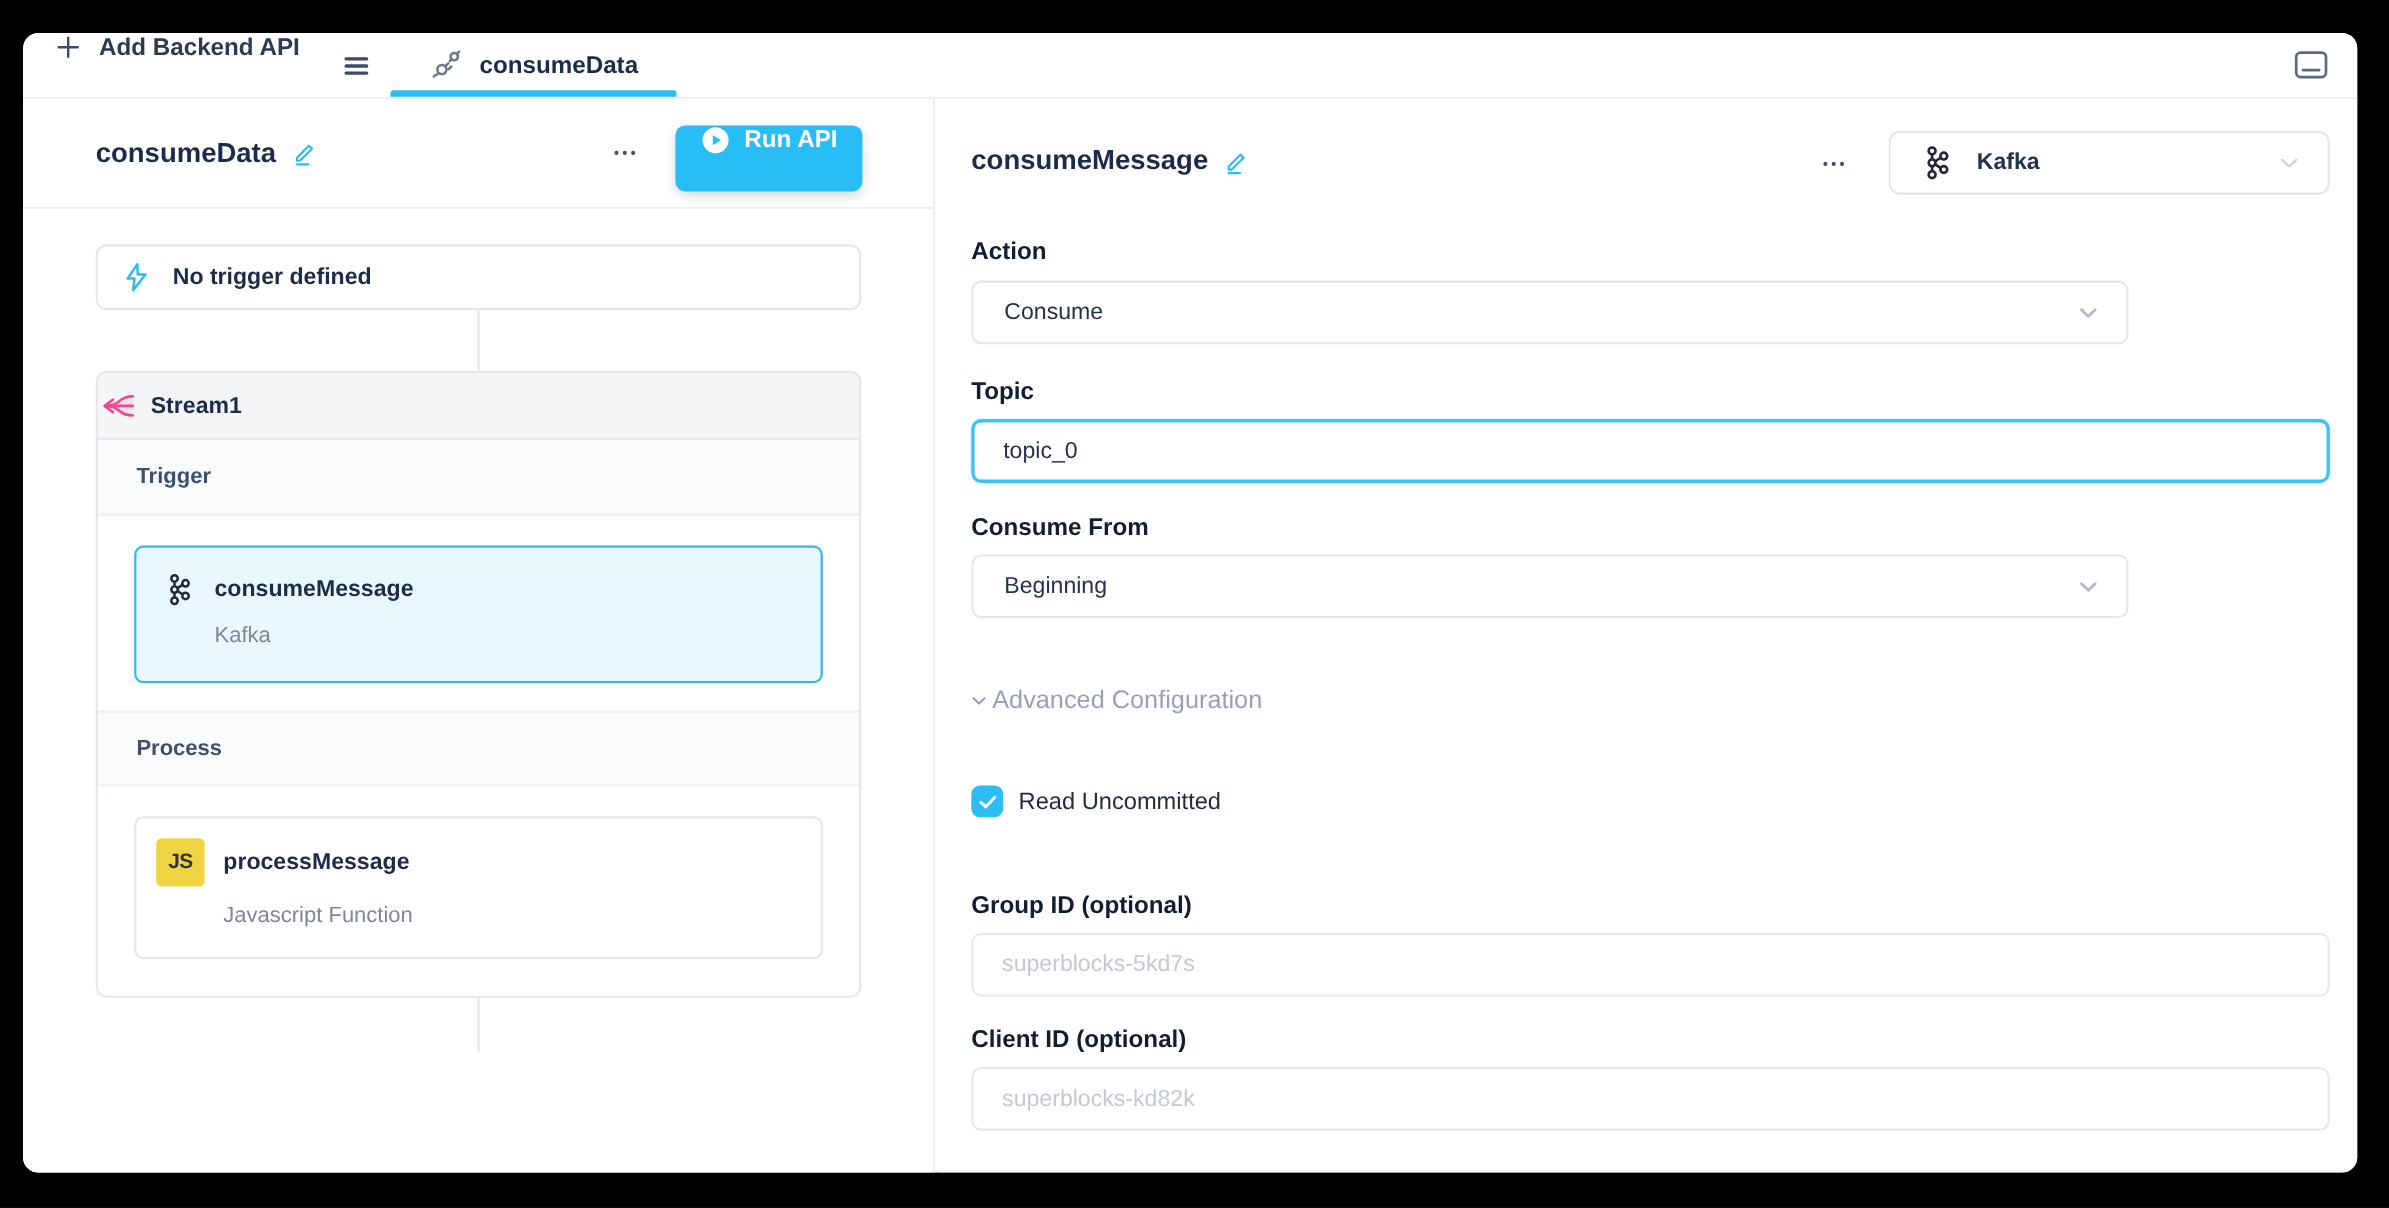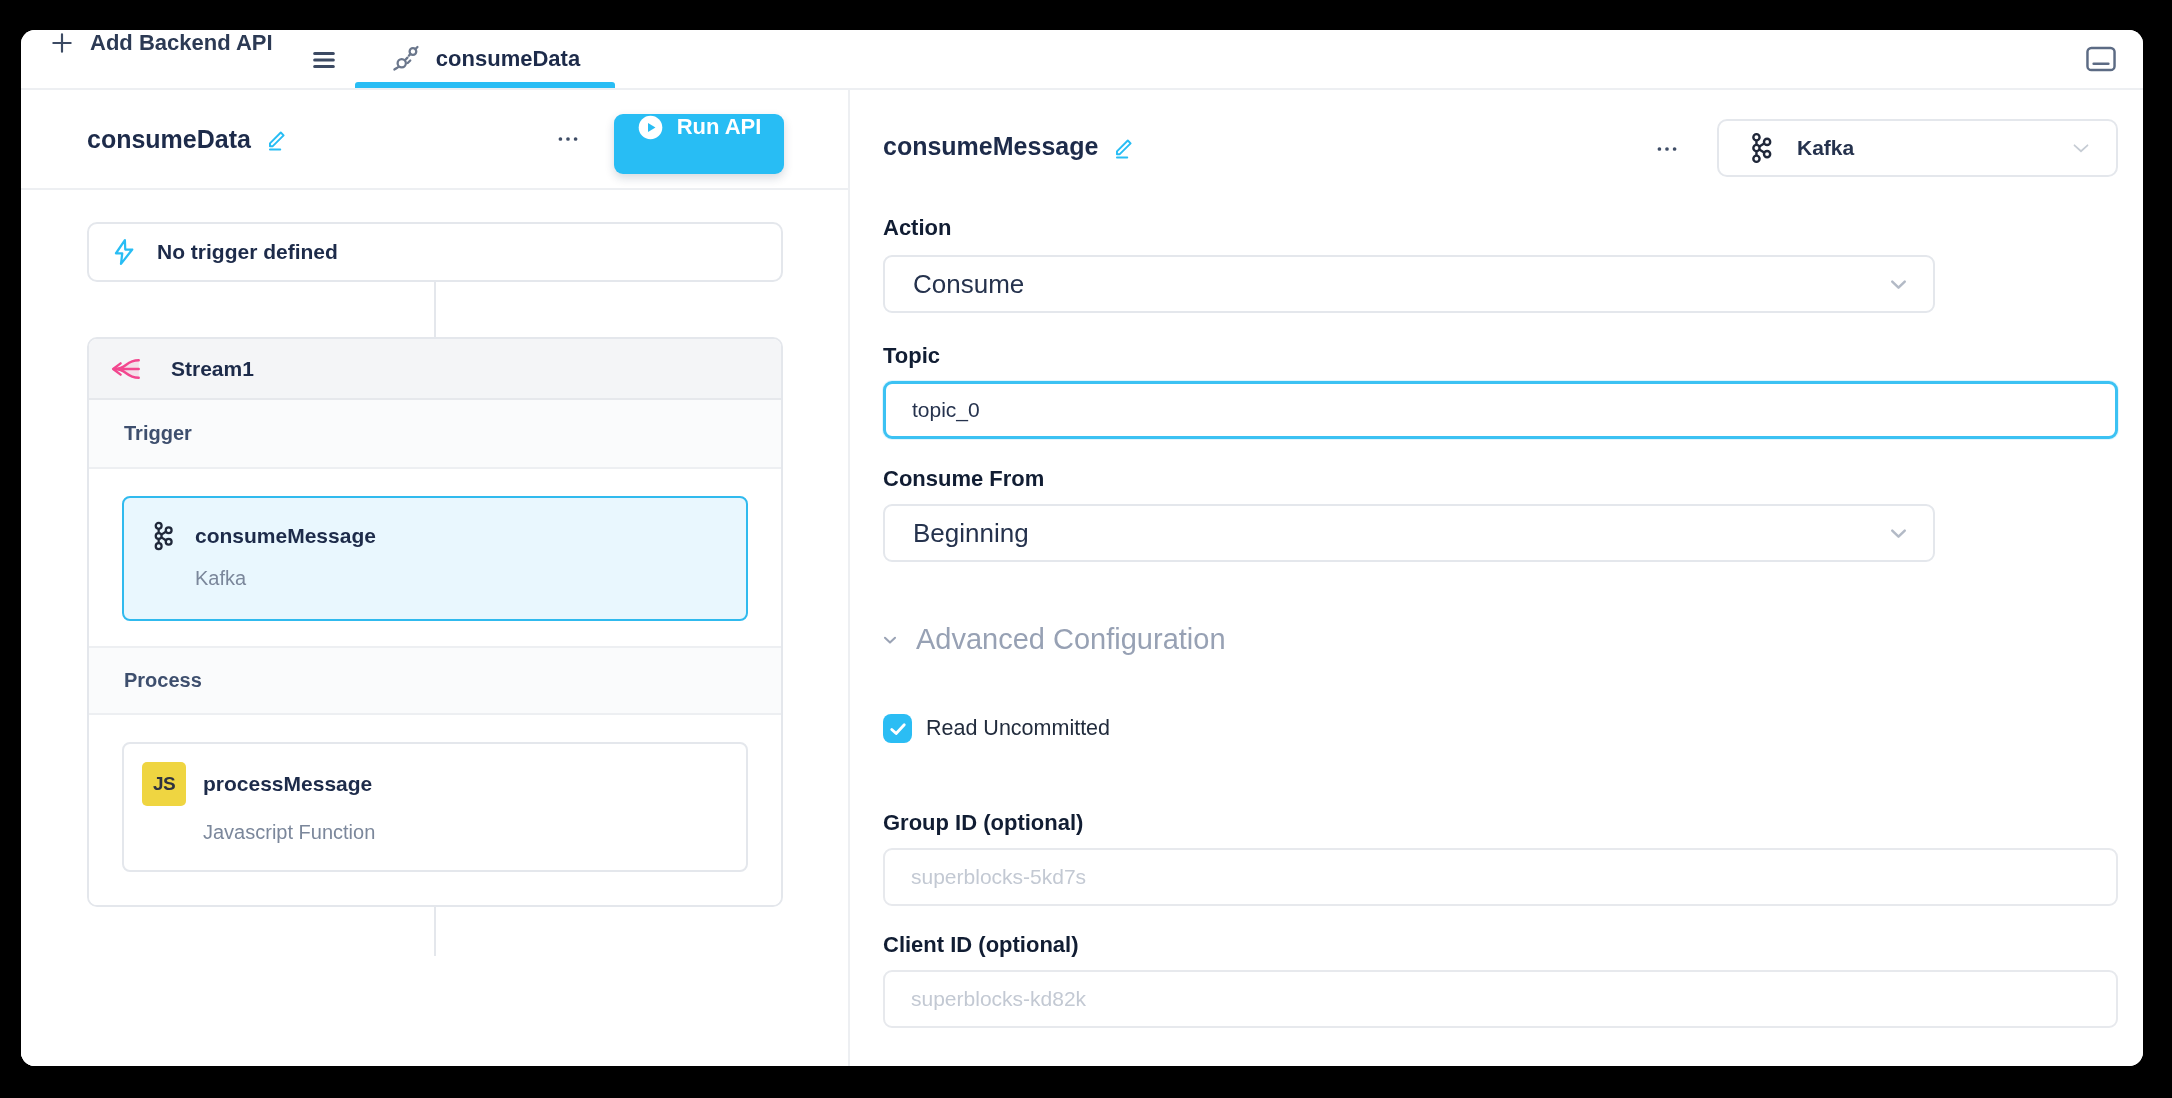--- a/index.html
+++ b/index.html
@@ -29,21 +29,21 @@
 
   .flow { position:absolute; top:100px; left:0; right:2px; bottom:0; background:#fff; }
   .conn { position:absolute; left:413px; width:2px; background:#e4e7ec; }
   .conn1 { top:92px; height:55px; }
   .conn2 { top:717px; height:49px; }
   .node { position:absolute; left:66px; width:696px; background:#fff; border:2px solid #e4e7ec; border-radius:10px; }
   .no-trigger { top:32px; height:60px; display:flex; align-items:center; padding-left:20px; gap:18px;
                 font-size:21px; font-weight:700; color:#1d2b4a; cursor:pointer; }
   .stream { top:147px; height:570px; overflow:hidden; display:flex; flex-direction:column; }
   .stream-header { height:61px; flex:0 0 61px; background:#f4f5f7; border-bottom:2px solid #e6e8ec; display:flex;
-                   align-items:center; padding-left:18px; gap:28px; font-size:21px; font-weight:700; color:#1d2b4a; }
+                   align-items:center; gap:12px; font-size:21px; font-weight:700; color:#1d2b4a; }
   .section-row { height:69px; flex:0 0 69px; background:#fafbfc; border-bottom:2px solid #edeff2; display:flex;
                  align-items:center; padding-left:35px; font-size:20px; font-weight:600; color:#3e4f6e; }
   .section-row.proc { border-top:2px solid #edeff2; margin-top:-2px; }
   .step-zone1 { height:179px; flex:0 0 179px; background:#fff; }
   .step-zone2 { height:192px; flex:0 0 192px; background:#fff; }
   .step-card { margin:27px auto 0; width:626px; border-radius:8px; cursor:pointer; }
   .card-sel { height:125px; background:#e9f7fe; border:2.5px solid #30baee; padding:22px 0 0 22px; }
   .card-plain { height:130px; background:#fff; border:2px solid #e4e7ec; padding:18px 0 6px 18px; }
   .card-titlerow { display:flex; align-items:center; gap:17px; font-size:21px; font-weight:700; color:#1d2b4a; }
   .card-sub { margin-top:15px; font-size:20px; color:#7b879b; }
@@ -58,28 +58,28 @@
   
   .right-panel { position:absolute; top:60px; left:831px; right:0; bottom:0; background:#fff; }
   .rp-title { position:absolute; left:31px; top:42px; display:flex; align-items:center; gap:13px;
               font-size:25px; font-weight:700; color:#1d2b4a; }
   .rp-dots { position:absolute; left:800px; top:46px; width:30px; height:26px; cursor:pointer; }
   .integration-sel { position:absolute; left:865px; top:29px; width:401px; height:58px; border:2px solid #e4e7ec;
                      border-radius:10px; background:#fff; display:flex; align-items:center; padding:0 22px 0 24px;
                      gap:20px; font-size:21px; font-weight:600; color:#25324d; cursor:pointer; }
   .flabel { position:absolute; left:31px; font-size:22px; font-weight:700; color:#111d33; }
   .sel { position:absolute; left:31px; width:1052px; height:58px; border:2px solid #e4e7ec; border-radius:9px;
-         background:#fff; display:flex; align-items:center; padding:0 22px 0 28px; font-size:26px; color:#25324d; cursor:pointer; }
+         background:#fff; display:flex; align-items:center; padding:0 22px 0 28px; font-size:21px; color:#25324d; cursor:pointer; }
   .chev-right { margin-left:auto; }
   .tinput { position:absolute; left:31px; width:1235px; height:58px; border:2px solid #e7e9ed; border-radius:9px;
             padding:0 26px; font-size:21px; color:#25324d; font-family:"Liberation Sans", sans-serif; outline:none; }
   .tinput::placeholder { color:#c3c9d3; }
   .topic-input { border:3px solid #3cc2f3; box-shadow:0 0 0 1px rgba(61,194,243,.15); }
-  .adv-row { position:absolute; left:27px; top:533px; display:flex; align-items:center; gap:15px;
-             font-size:29px; color:#97a1b4; cursor:pointer; }
+  .adv-row { position:absolute; left:27px; top:533px; display:flex; align-items:center; gap:1px;
+             font-size:23px; color:#97a1b4; cursor:pointer; }
   .check-row { position:absolute; left:31px; top:624px; display:flex; align-items:center; gap:14px;
                font-size:21.5px; color:#222c3d; cursor:pointer; }
   .checkbox { width:29px; height:29px; border-radius:8px; background:#2bbdf4; display:flex; align-items:center; justify-content:center; }
   svg { display:block; }
 </style>
 </head>
 <body>
 
 <div class="window">
 

